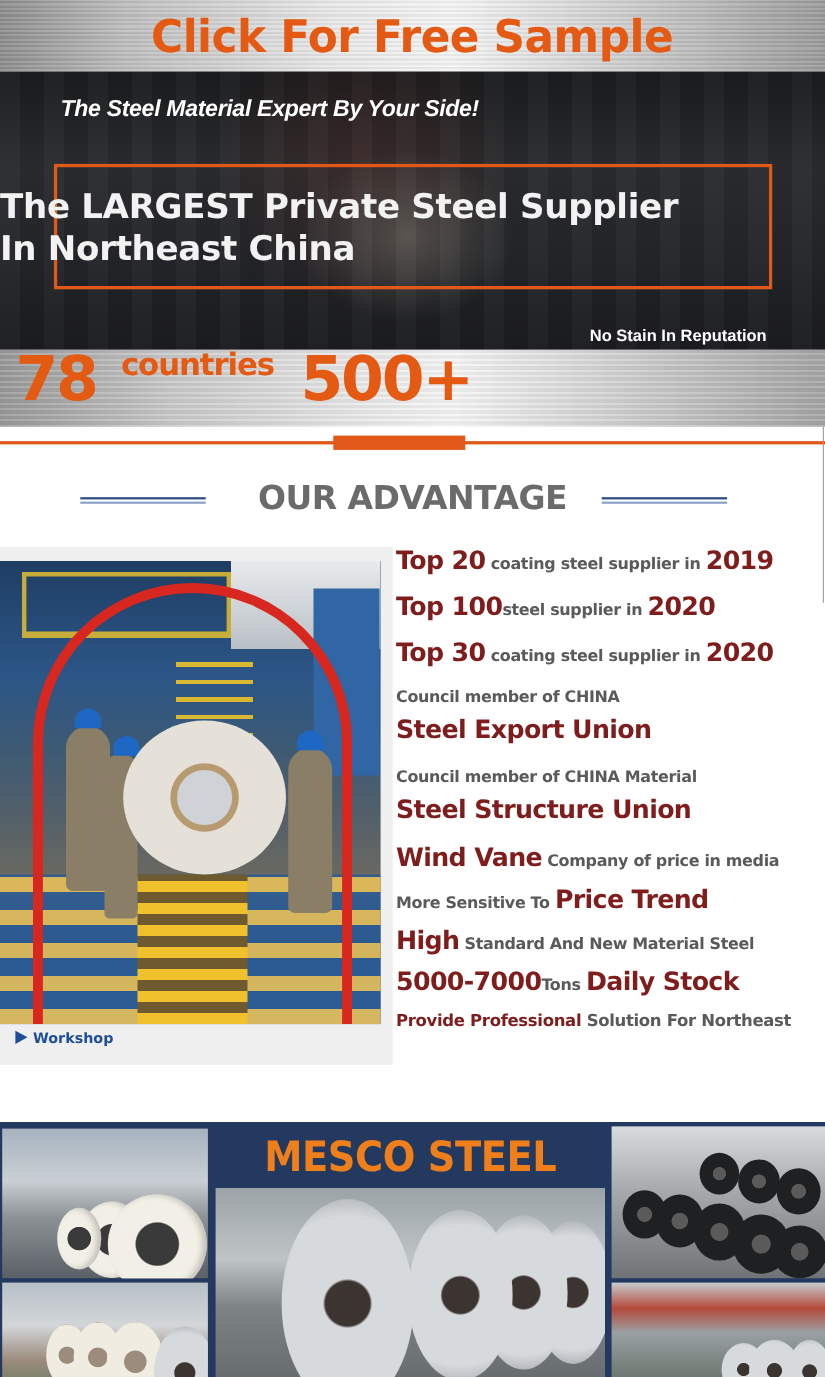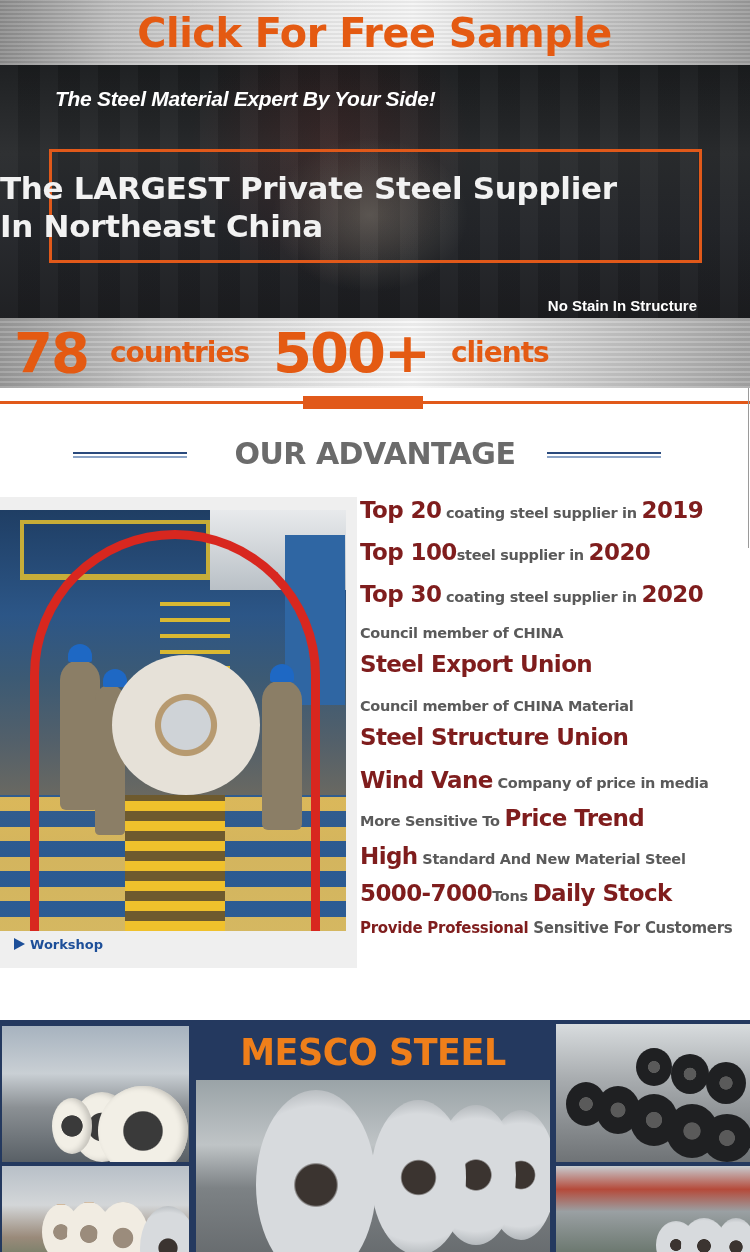--- a/index.html
+++ b/index.html
@@ -52,21 +52,21 @@
     font-family: "Liberation Sans", sans-serif; font-weight: bold;
     font-size: 15px; color: #ffffff;
   }
 
   
   .stats-band {
     position: absolute; left: 0; top: 318px; width: 750px; height: 70px;
     background:
       repeating-linear-gradient(0deg, rgba(255,255,255,0.12) 0 2px, rgba(0,0,0,0.05) 2px 5px),
       linear-gradient(90deg, #9a9a9a 0%, #c9c9c9 20%, #ececec 45%, #f6f6f6 55%, #d2d2d2 75%, #a6a6a6 100%);
-    display: flex; align-items: center; padding-left: 14px;
+    display: flex; align-items: flex-start; padding-left: 14px;
     font-family: "DejaVu Sans", sans-serif; font-weight: bold; color: #e45a12;
   }
   .stats-band .big { font-size: 56px; letter-spacing: -2px; line-height: 1; }
   .stats-band .small { font-size: 28px; letter-spacing: -1px; line-height: 1; margin-left: 22px; }
   .stats-band .gap { width: 24px; }
 
   
   .orange-line {
     position: absolute; left: 0; top: 401px; width: 750px; height: 3px; background: #e1591a;
   }
@@ -170,29 +170,28 @@
   <span>Click For Free Sample</span>
 </div>
 
 <div class="hero">
   <div class="hero-tagline">The Steel Material Expert By Your Side!</div>
   <div class="hero-box"></div>
   <div class="hero-headline">
     <div>The LARGEST Private Steel Supplier</div>
     <div>In Northeast China</div>
   </div>
-  <div class="hero-reputation">No Stain In Structure</div>
+  <div class="hero-reputation">No Stain In Reputation</div>
 </div>
 
 <div class="stats-band">
   <span class="big">78</span>
   <span class="small">countries</span>
   <span class="gap"></span>
   <span class="big">500+</span>
-  <span class="small">clients</span>
 </div>
 
 <div class="orange-line"></div>
 <div class="orange-bar"></div>
 <div class="right-edge-line"></div>
 
 <div class="dbl-line dbl-left"></div>
 <div class="adv-heading">OUR ADVANTAGE</div>
 <div class="dbl-line dbl-right"></div>
 
@@ -243,21 +242,21 @@
   <div class="adv-row" style="top:308px">
     <span class="f-sm">More Sensitive To </span><span class="blue f-xl">Price Trend</span>
   </div>
   <div class="adv-row" style="top:346px">
     <span class="blue f-xl">High</span><span class="f-sm"> Standard And New Material Steel</span>
   </div>
   <div class="adv-row" style="top:383px">
     <span class="blue f-xl">5000-7000</span><span class="f-sm">Tons </span><span class="blue f-xl">Daily  Stock</span>
   </div>
   <div class="adv-row" style="top:421px">
-    <span class="blue f-md">Provide Professional</span><span class="f-md"> Sensitive For Customers</span>
+    <span class="blue f-md">Provide Professional</span><span class="f-md"> Solution For Northeast</span>
   </div>
 </div>
 
 <div class="gallery">
   <div class="g-photo g-tl">
     <div class="coil coil-white" style="left:96px;top:60px;width:90px;height:90px;"></div>
     <div class="coil coil-white" style="left:70px;top:66px;width:60px;height:70px;"></div>
     <div class="coil coil-white" style="left:50px;top:72px;width:40px;height:56px;"></div>
     <div class="coil coil-white" style="left:96px;top:60px;width:90px;height:90px;"></div>
   </div>

